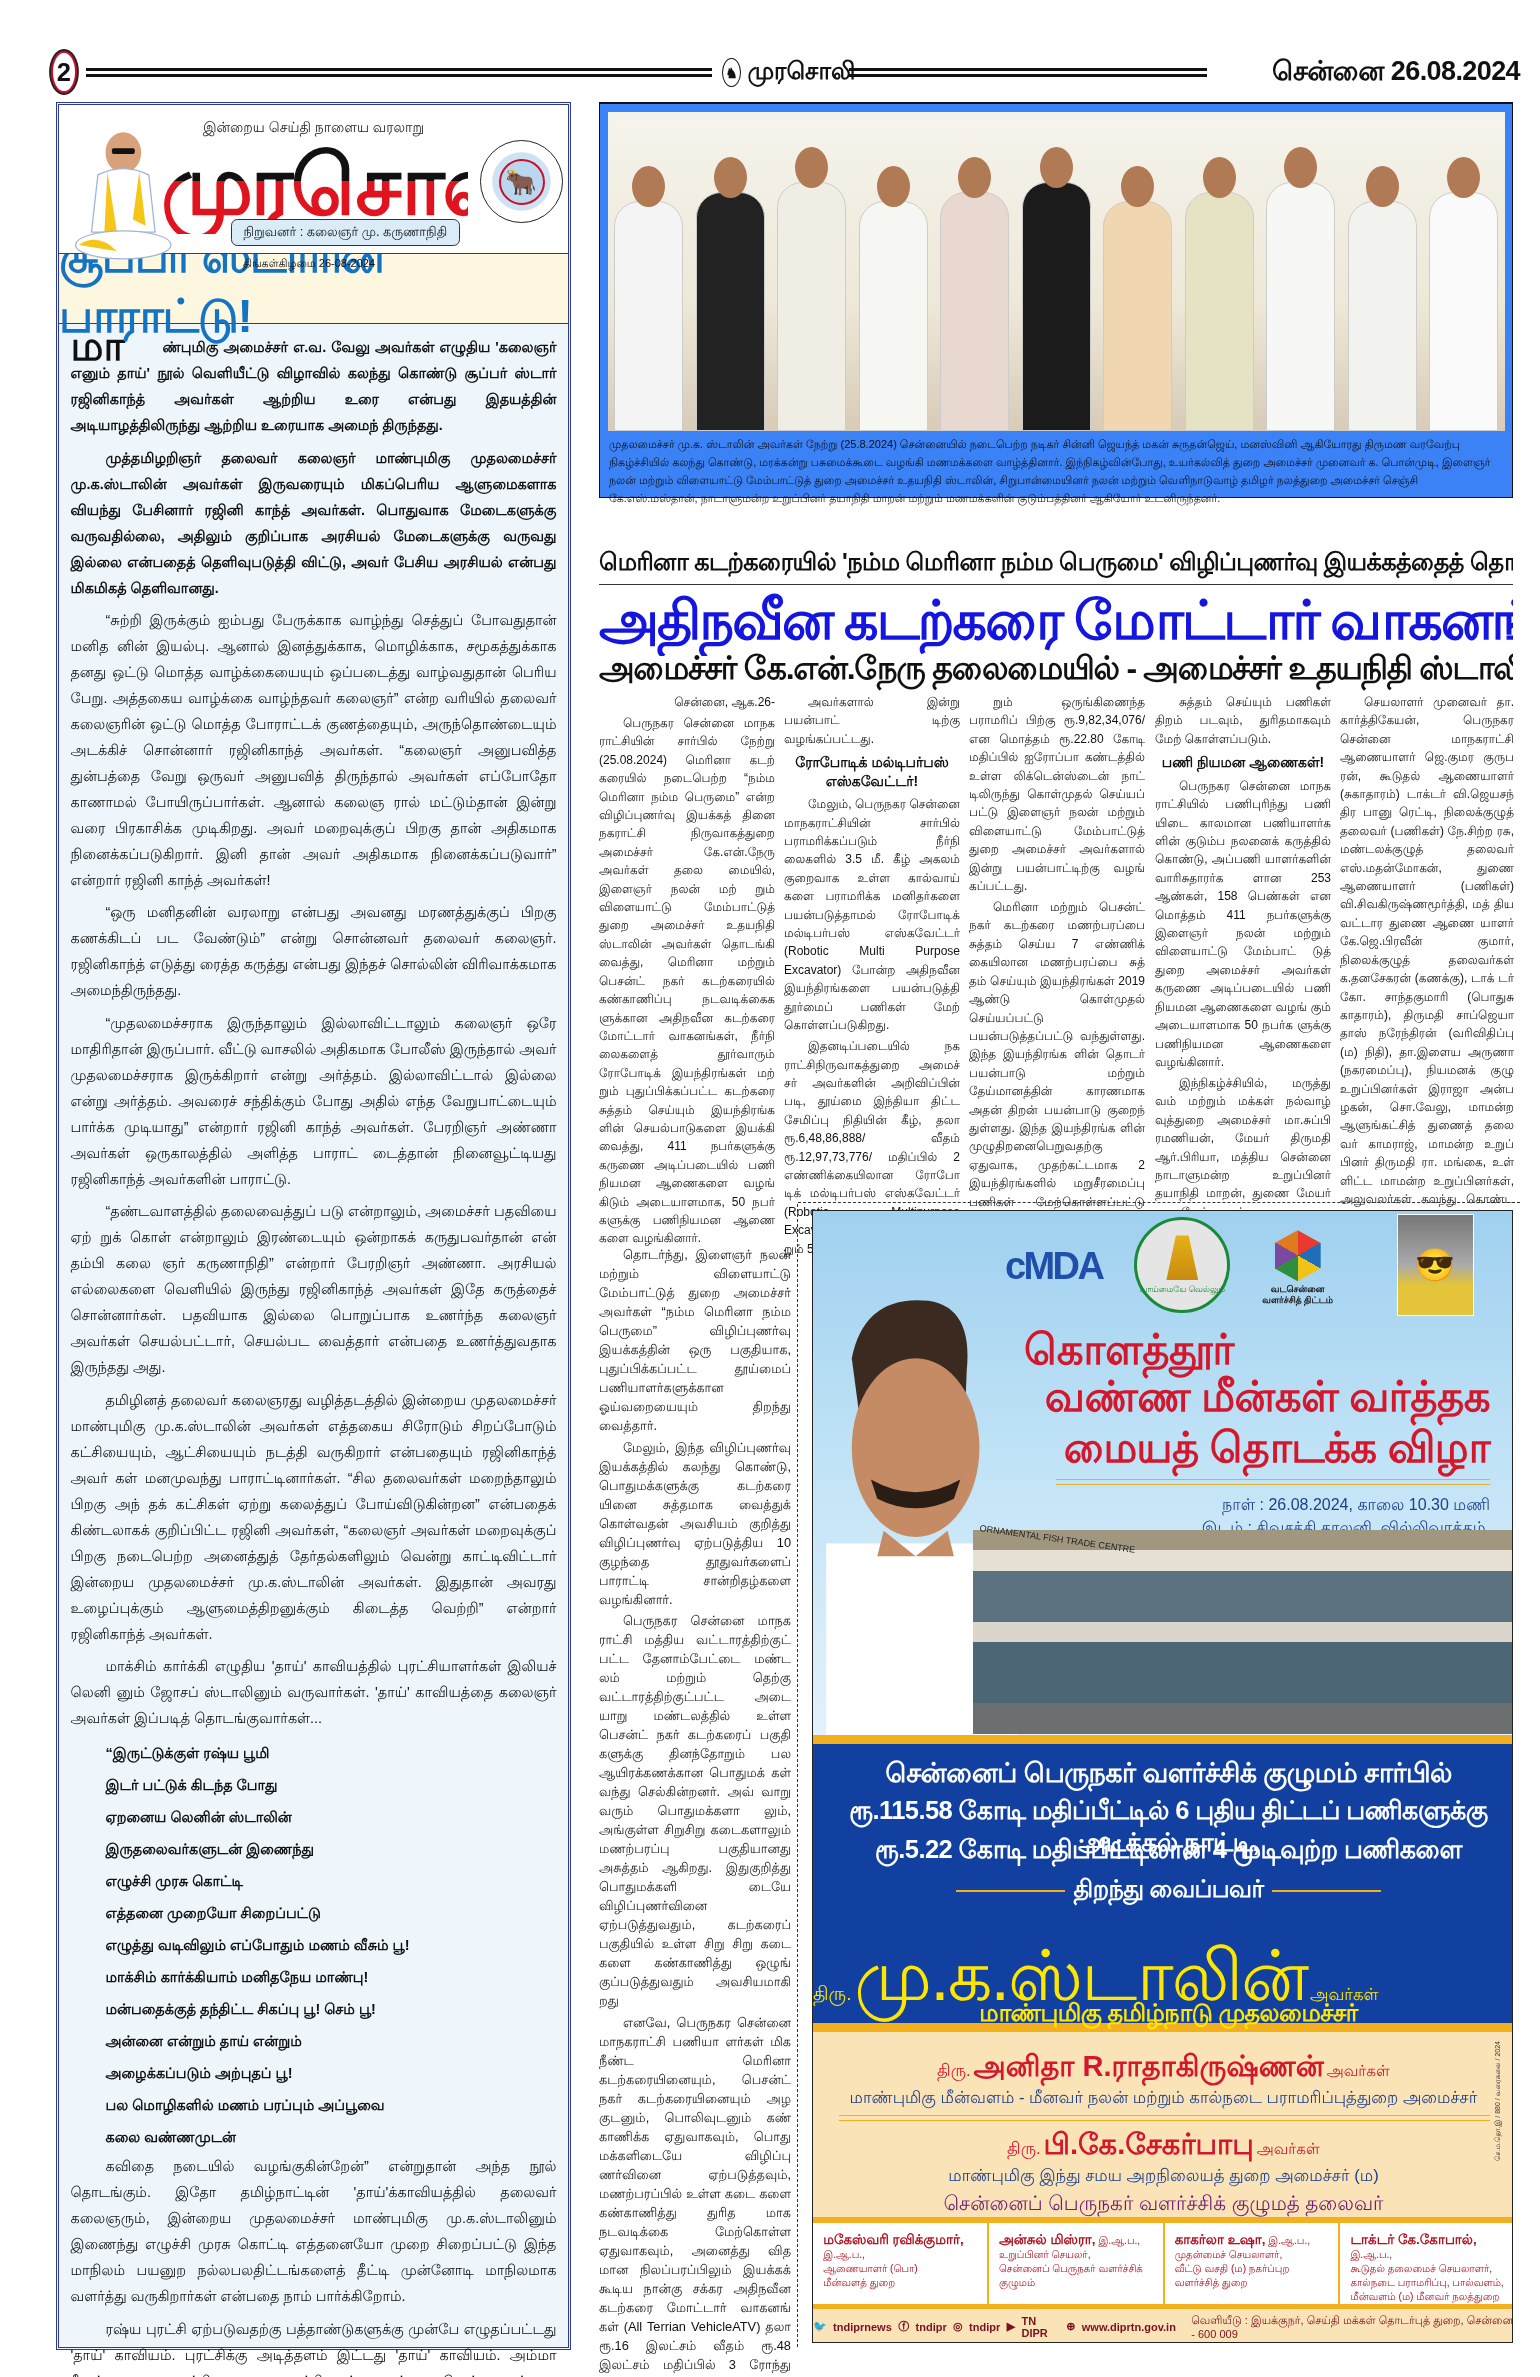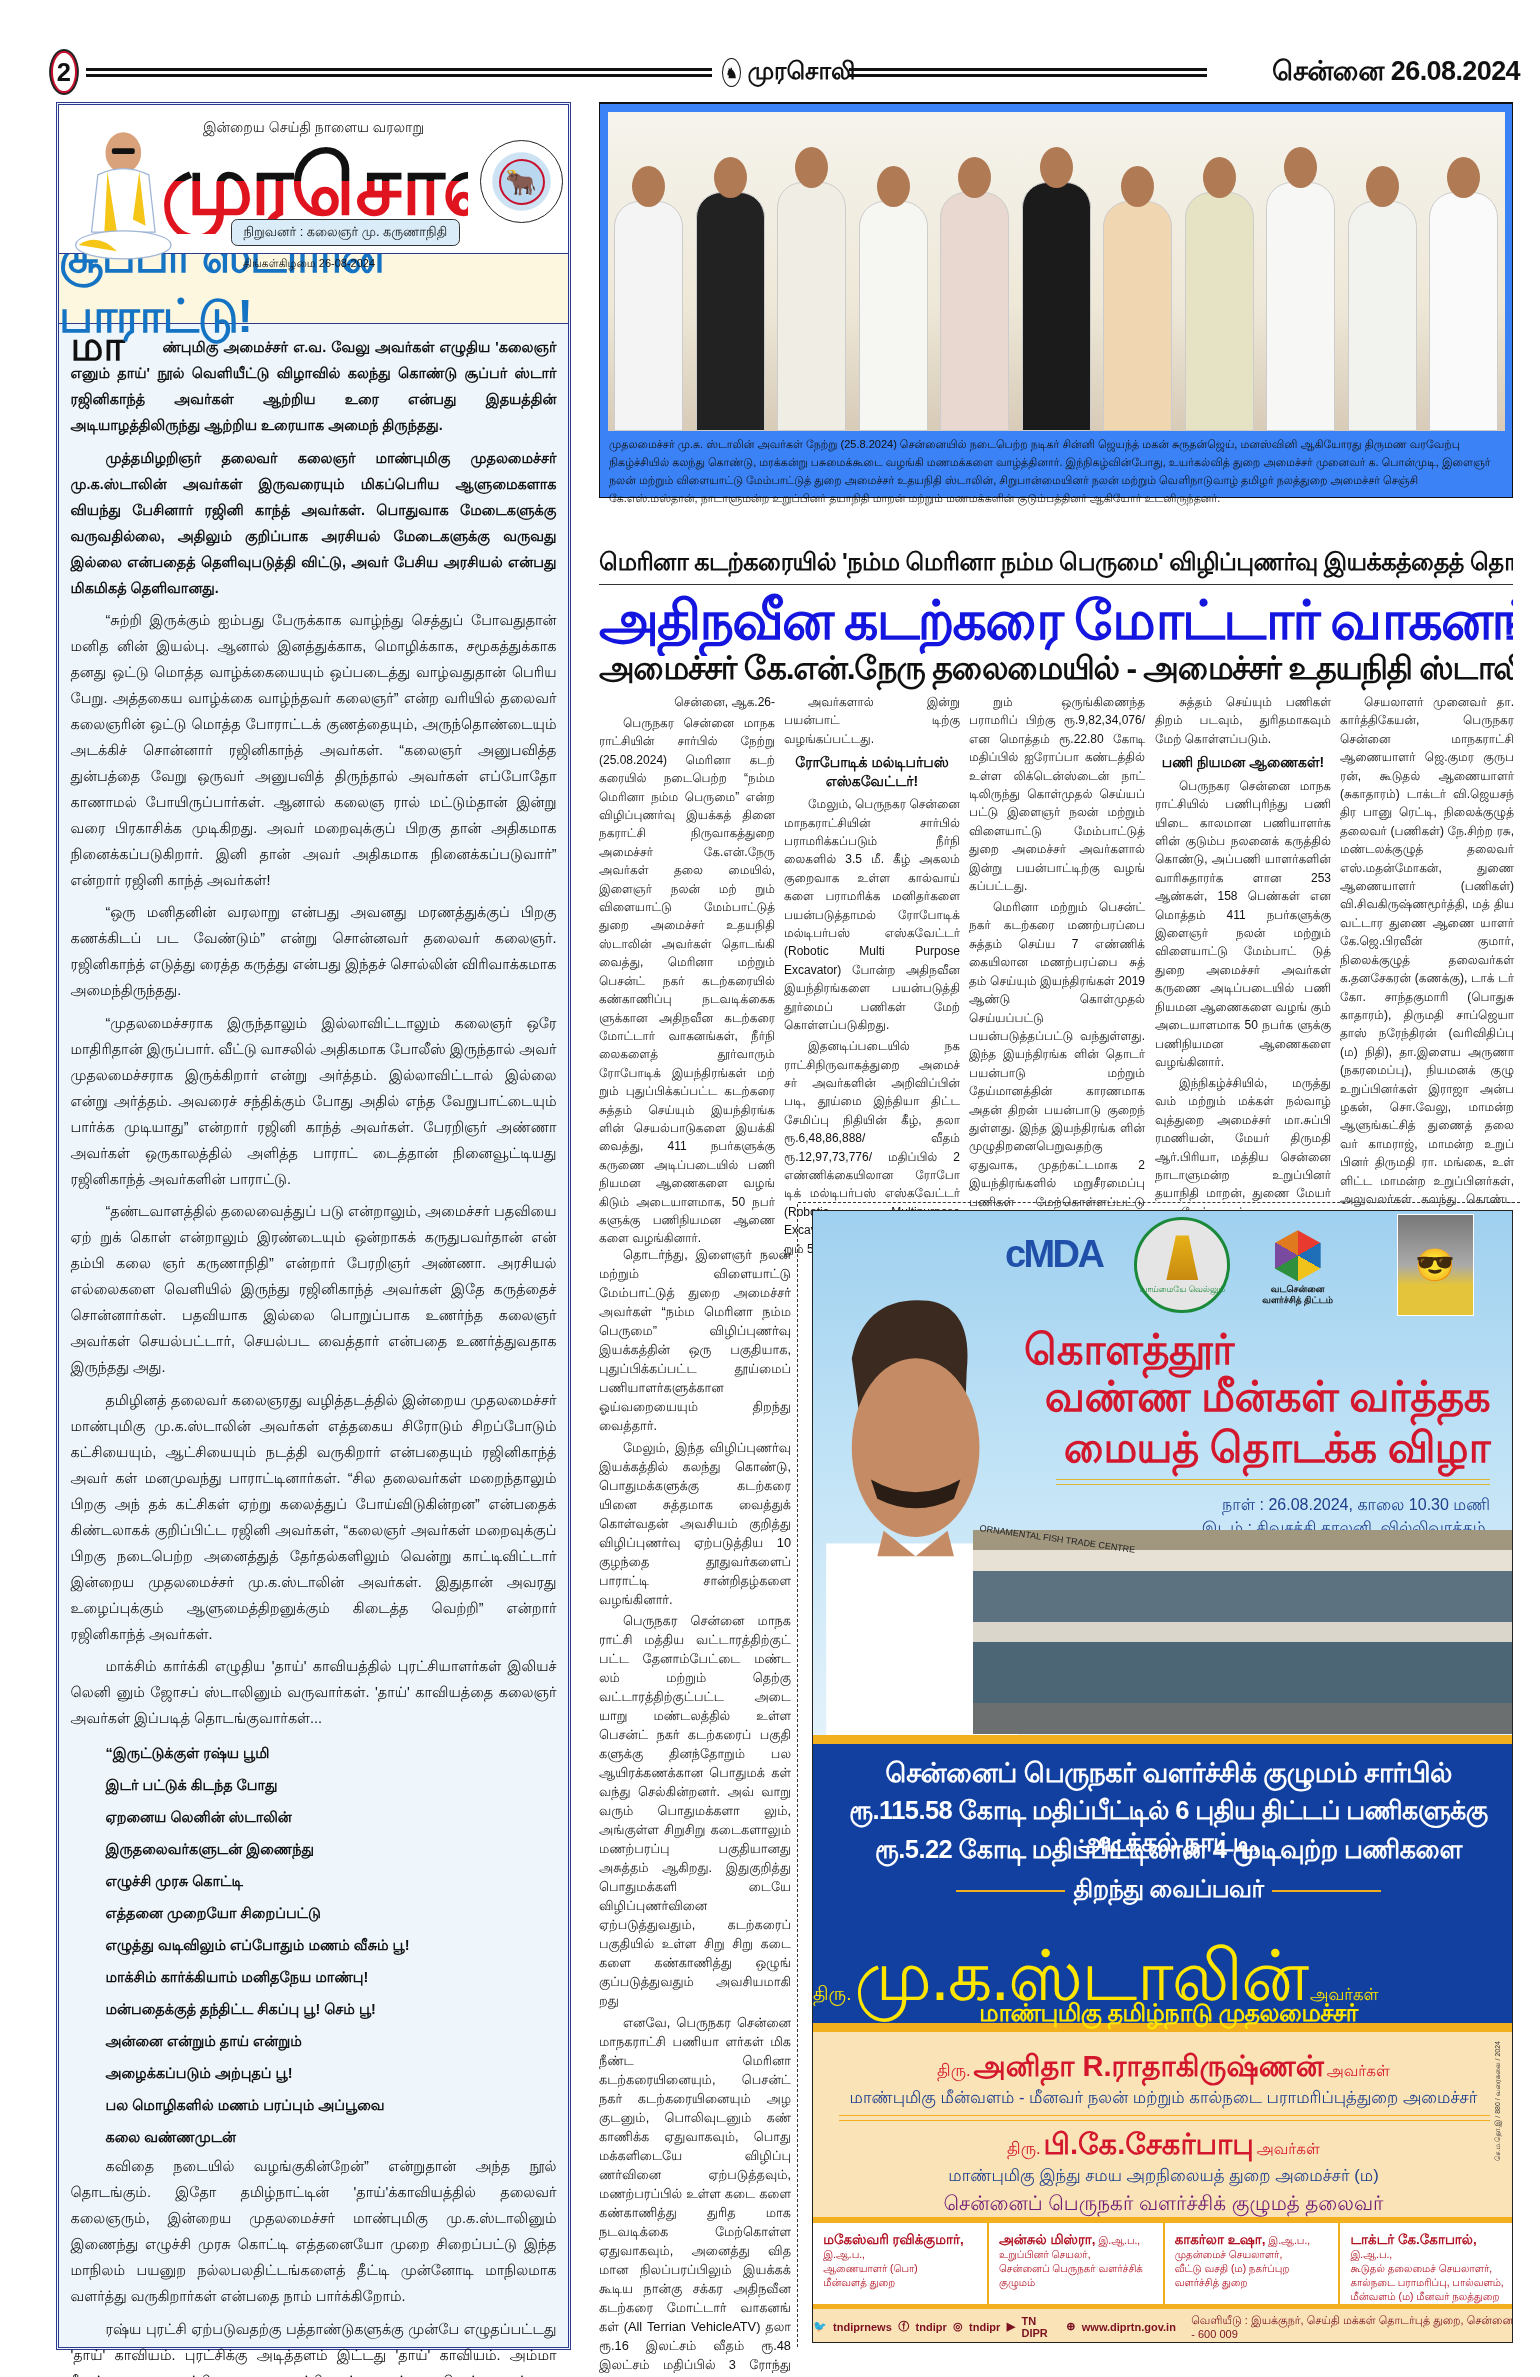--- a/index.html
+++ b/index.html
@@ -58,21 +58,21 @@
 #c5{left:1340px;top:693px;width:174px}
 #c1b{left:599px;top:1245px;width:192px;font-size:12.8px;line-height:19px}
 #sep{left:798px;top:1202px;width:722px;border-top:1.9px dashed #333}
 #vsep{left:797px;top:1204px;height:1143px;border-left:1.9px dashed #333}
 
 
 #ad{left:812px;top:1210px;width:701px;height:1133px;border:1.3px solid #222;overflow:hidden}
 #ad-sky{left:0;top:0;width:701px;height:524px;background:linear-gradient(180deg,#9fd0ef 0%,#bfe2f6 45%,#e3f2fb 100%)}
 #ad-cm{left:12.8px;top:77px;width:192px;height:447px}
 #ad-logos{left:192px;top:6.4px;display:flex;gap:32px;align-items:flex-start}
-#cmda{font:900 38px "Liberation Sans",sans-serif;color:#1f4fa8;letter-spacing:-2.6px;margin-top:16px}
+#cmda{font:900 38px "Liberation Sans",sans-serif;color:#1f4fa8;letter-spacing:-2.6px;margin-top:28px}
 #tnemblem{width:96px;height:96px;border-radius:50%;border:3.2px solid #1a8a3a;background:#e5e5e5;display:flex;align-items:center;justify-content:center;flex-direction:column;font-size:8.3px;color:#1a8a3a}
 #tnemblem .temple{width:32px;height:45px;background:linear-gradient(#e6b117,#c88a10);clip-path:polygon(30% 0,70% 0,100% 100%,0 100%);margin-bottom:3.8px}
 #vdp{display:flex;flex-direction:column;align-items:center;font-size:9px;font-weight:700;margin-top:12.8px}
 #vdp .hex{width:46px;height:51px;background:conic-gradient(#e83a2e 0 60deg,#1f6fb8 60deg 120deg,#f1c21a 120deg 180deg,#2e8f3f 180deg 240deg,#7a4aa0 240deg 300deg,#e07a1f 300deg 360deg);clip-path:polygon(50% 0,100% 25%,100% 75%,50% 100%,0 75%,0 25%);margin-bottom:2.6px}
 #ad-portrait{left:584px;top:3.2px;width:77px;height:102px;border:1.9px solid #fff;background:linear-gradient(#777,#aaa 50%,#e3c43a 70%);display:flex;align-items:center;justify-content:center;font-size:32px}
 #ad-t1{left:211px;top:115px;width:466px;text-align:left;font:900 42px "Liberation Sans",sans-serif;color:#d3172c;letter-spacing:-0.6px}
 #ad-t2{left:211px;top:160px;width:466px;text-align:right;font:900 42px "Liberation Sans",sans-serif;color:#d3172c;line-height:51px;letter-spacing:-0.6px}
 #ad-gold{left:243px;top:268px;width:434px;height:6.4px;border-top:1.9px solid #d9b531;border-bottom:1.9px solid #d9b531}
 #ad-when{left:243px;top:282px;width:434px;text-align:right;font-size:16px;color:#1d3f8c;line-height:23px}
 #ad-building{left:160px;top:319px;width:542px;height:204px;background:linear-gradient(180deg,#a1977f 0 10%,#e6e1d4 10% 20%,#5c7280 20% 45%,#dad6cc 45% 55%,#4d6675 55% 85%,#6b6f70 85% 100%)}

